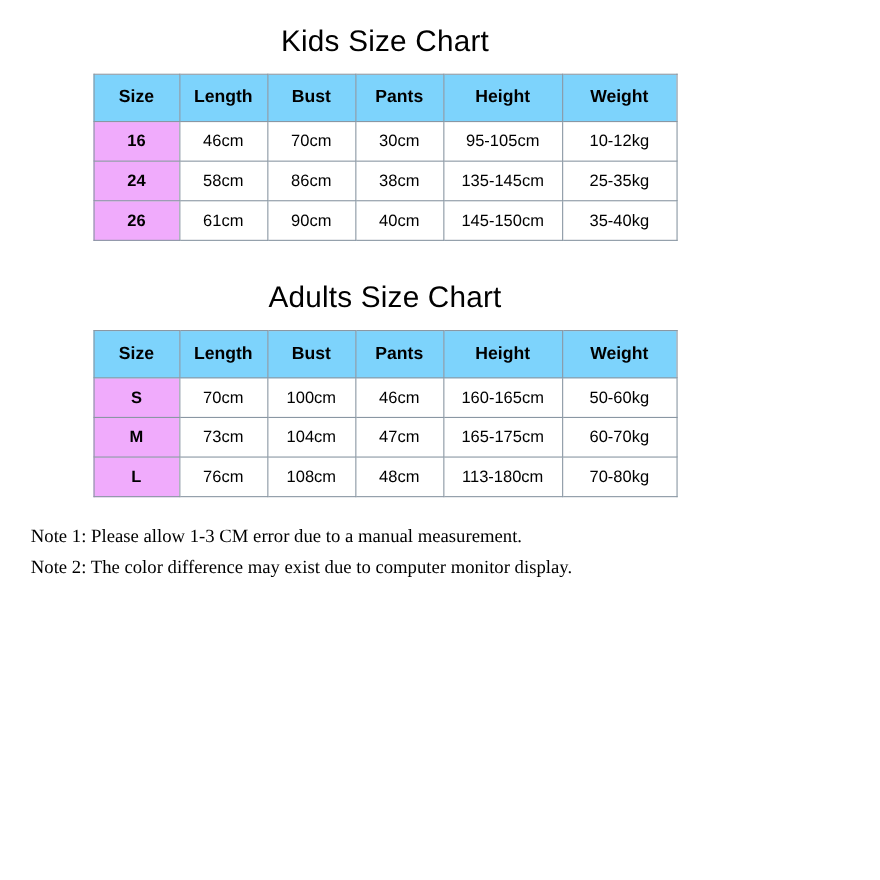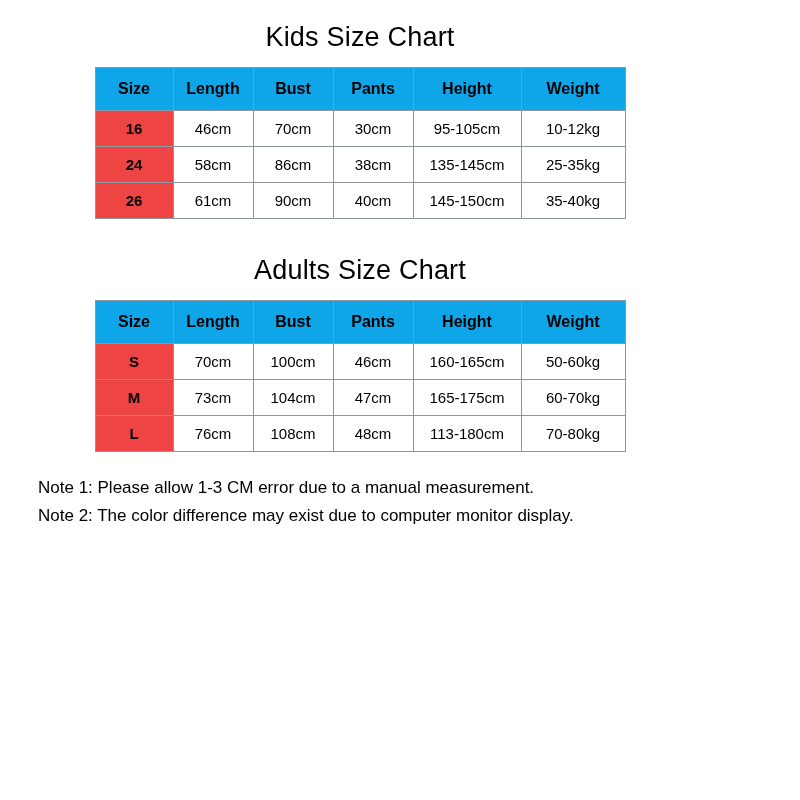--- a/index.html
+++ b/index.html
@@ -15,21 +15,20 @@
     overflow: hidden;
   }
   .page {
     width: 700px;
     height: 800px;
     box-sizing: border-box;
     display: flex;
     flex-direction: column;
     align-items: center;
     padding-top: 22px;
-    margin-left: 10px;
   }
   .chart-title {
     font-size: 27px;
     font-weight: normal;
     letter-spacing: 0.2px;
     margin: 0 0 14px 0;
     text-align: center;
     color: #000;
   }
   table.size-table {
@@ -41,27 +40,27 @@
   table.size-table th {
     border: 1px solid #8a97a3;
     text-align: center;
     vertical-align: middle;
     font-size: 15px;
     padding: 0;
     height: 35px;
     font-weight: normal;
   }
   table.size-table thead th {
-    background: #0ea5e9;
+    background: #7dd3fc;
     font-weight: bold;
     font-size: 16px;
     height: 42px;
   }
   table.size-table tbody td.size-cell {
-    background: #ef4444;
+    background: #f0abfc;
     font-weight: bold;
   }
   table.size-table tbody td {
     background: #ffffff;
   }
   
   .col-size   { width: 78px; }
   .col-length { width: 80px; }
   .col-bust   { width: 80px; }
   .col-pants  { width: 80px; }
@@ -74,20 +73,21 @@
     width: 660px;
     margin-top: 22px;
     padding-left: 8px;
     box-sizing: border-box;
   }
   .note-line {
     font-size: 17px;
     line-height: 28px;
     color: #000;
     white-space: nowrap;
+    font-family: Liberation Serif, serif;
   }
 </style>
 </head>
 <body>
 
 <div class="page">
 
   <h1 class="chart-title">Kids Size Chart</h1>
 
   <table class="size-table">

